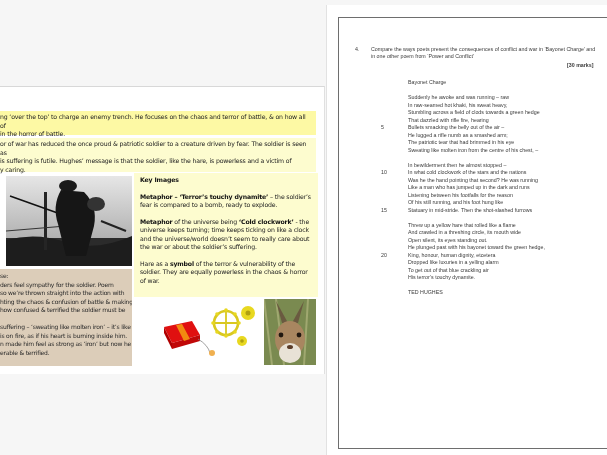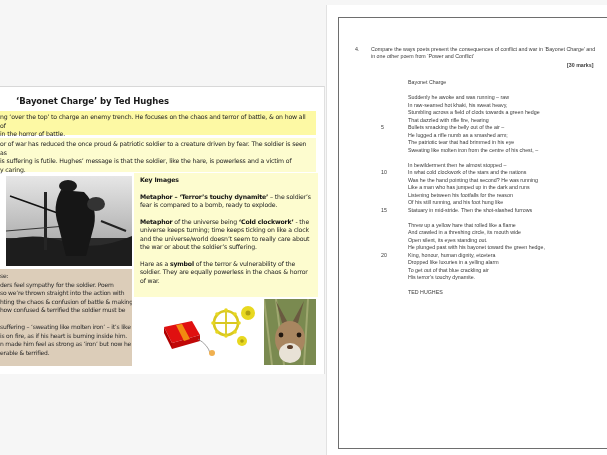--- a/index.html
+++ b/index.html
@@ -56,21 +56,20 @@
   .marks { position:absolute; left:563px; top:60px; font-weight:bold; }
   .poem { position:absolute; left:78px; top:79px; line-height:7.5px; }
   .poem .line { height:7.5px; white-space:nowrap; }
   .poem .gap { height:7.5px; }
   .lnum { position:absolute; left:-27px; }
 </style>
 </head>
 <body>
 
 <div class="slide">
-  <div class="slide-title">‘Bayonet Charge’ by Ted Hughes</div>
 
   <div class="ybox intro1">
     <div>ng ‘over the top’ to charge an enemy trench.  He focuses on the chaos and terror of battle, &amp; on how all of</div>
     <div>in the horror of battle.</div>
   </div>
 
   <div class="ybox light intro2">
     <div>or of war has reduced the once proud &amp; patriotic soldier to a creature driven by fear.  The soldier is seen as</div>
     <div>is suffering is futile.  Hughes’ message is that the soldier, like the hare, is powerless and a victim of</div>
     <div>y caring.</div>

